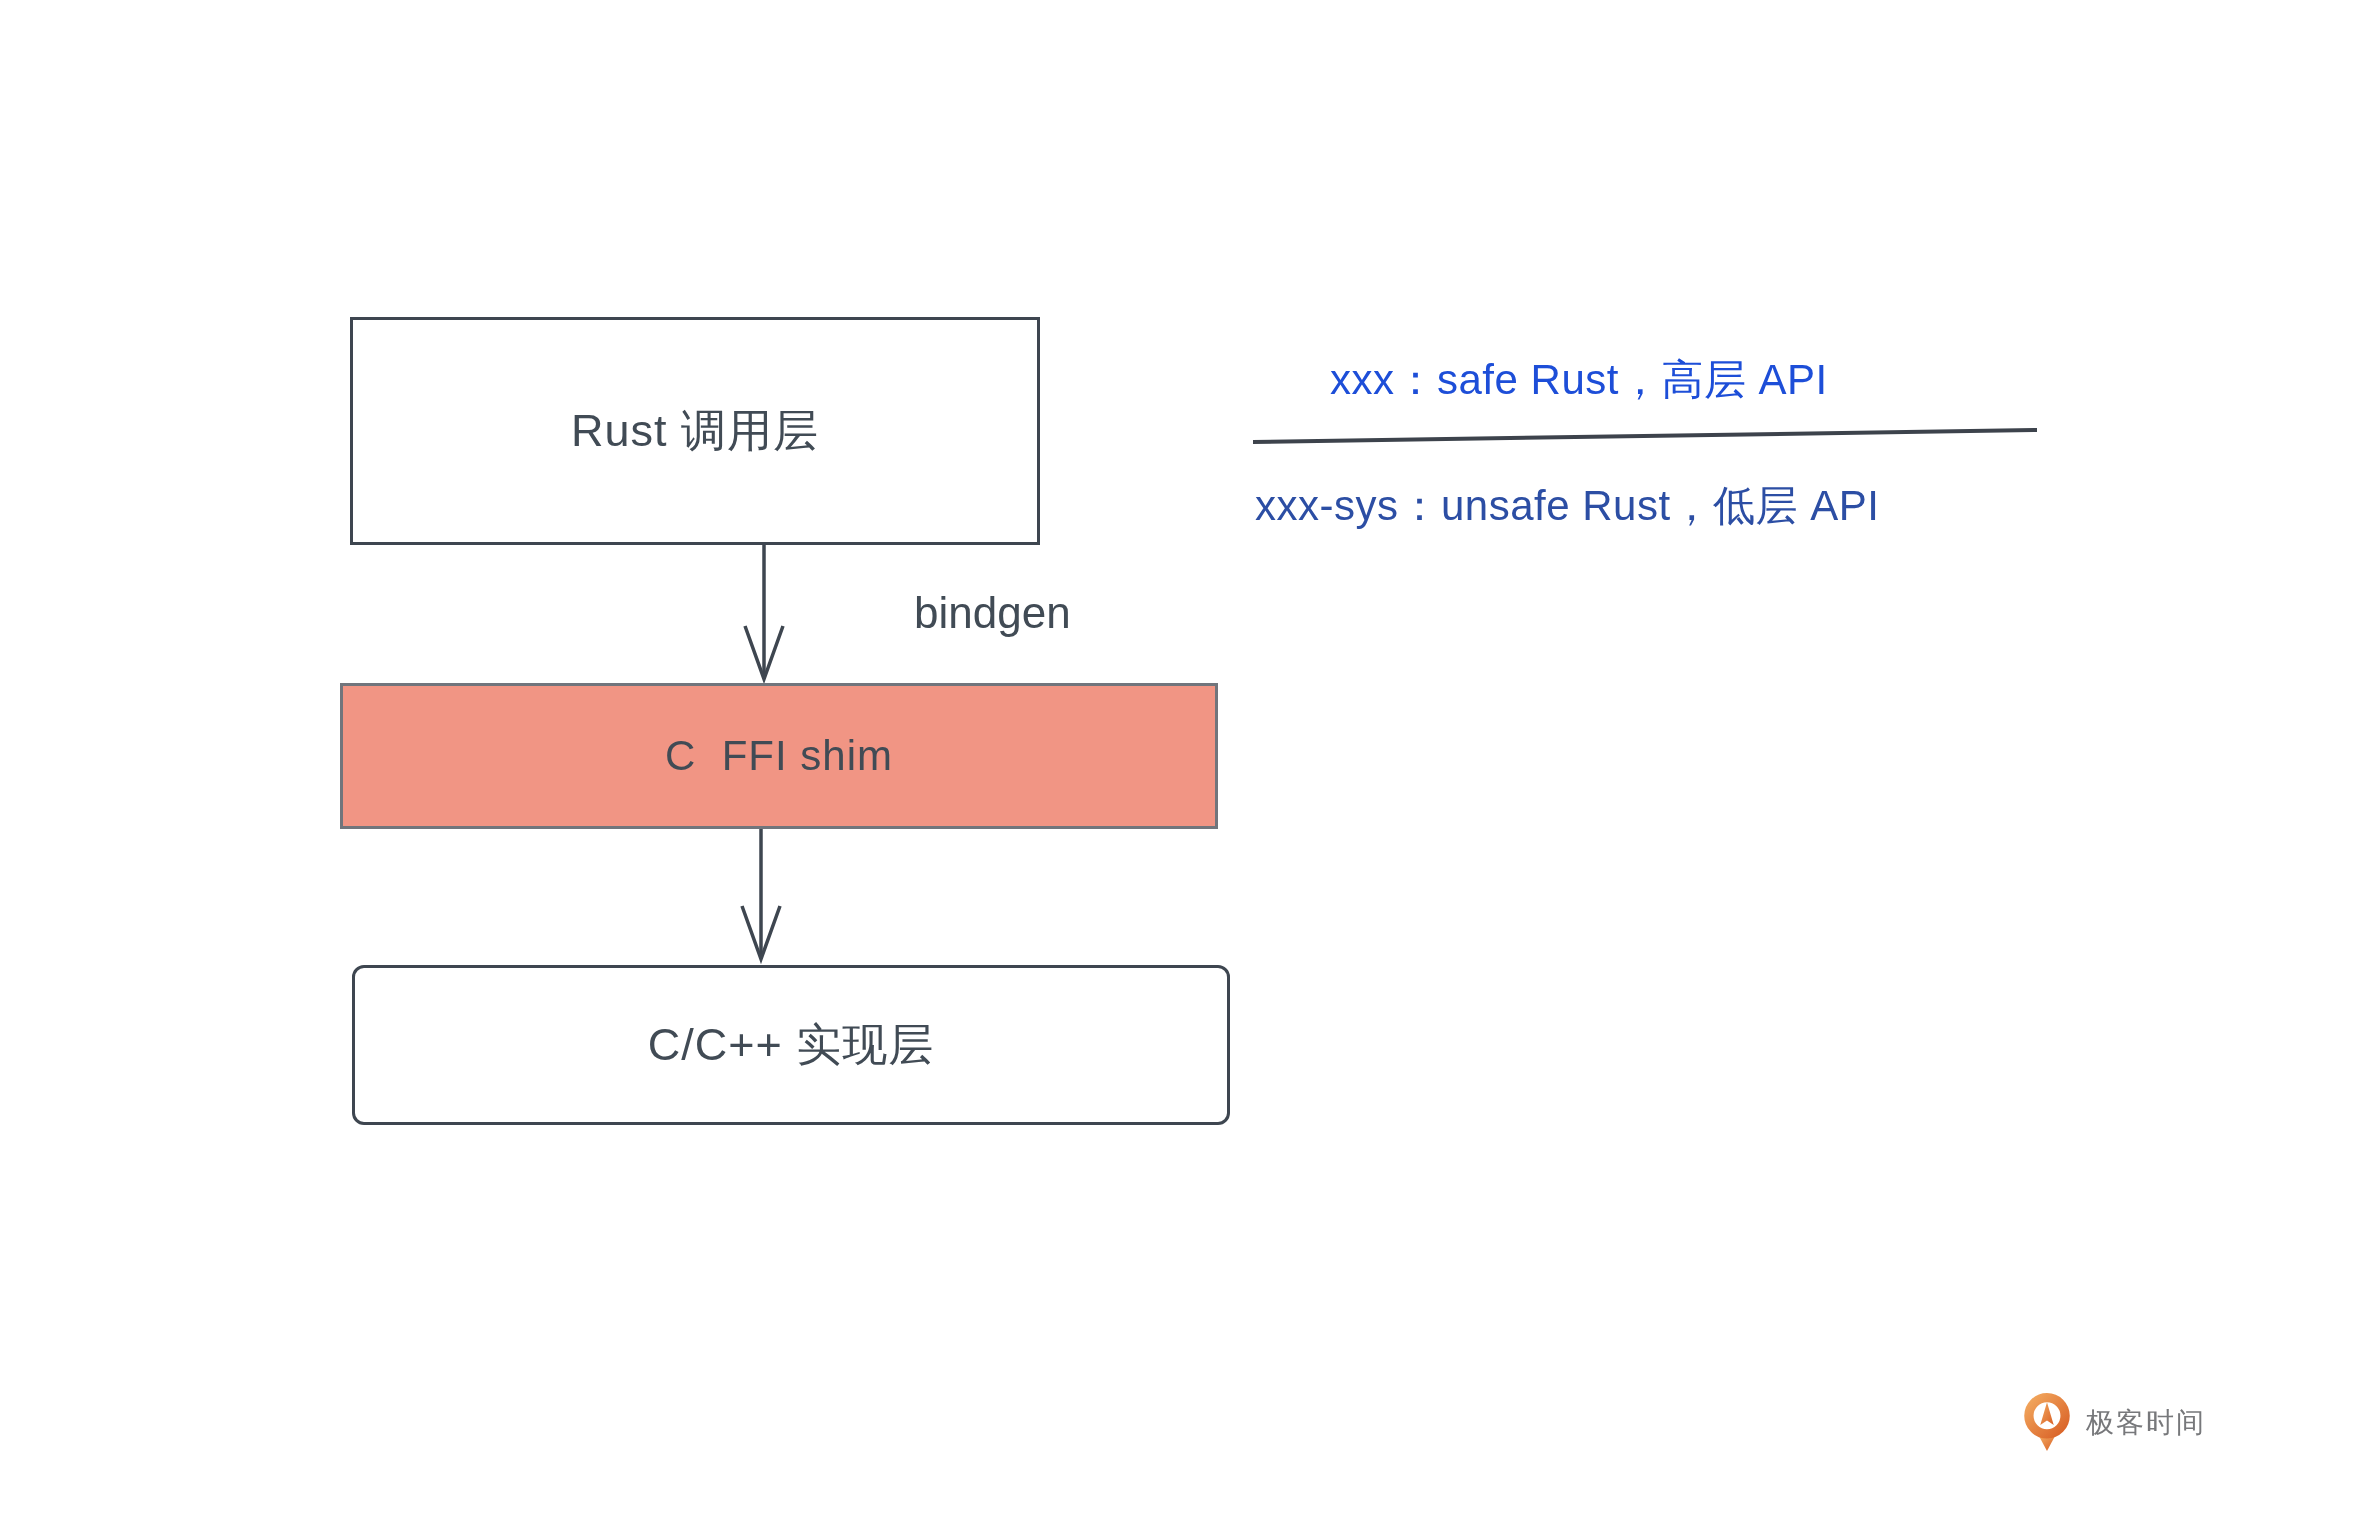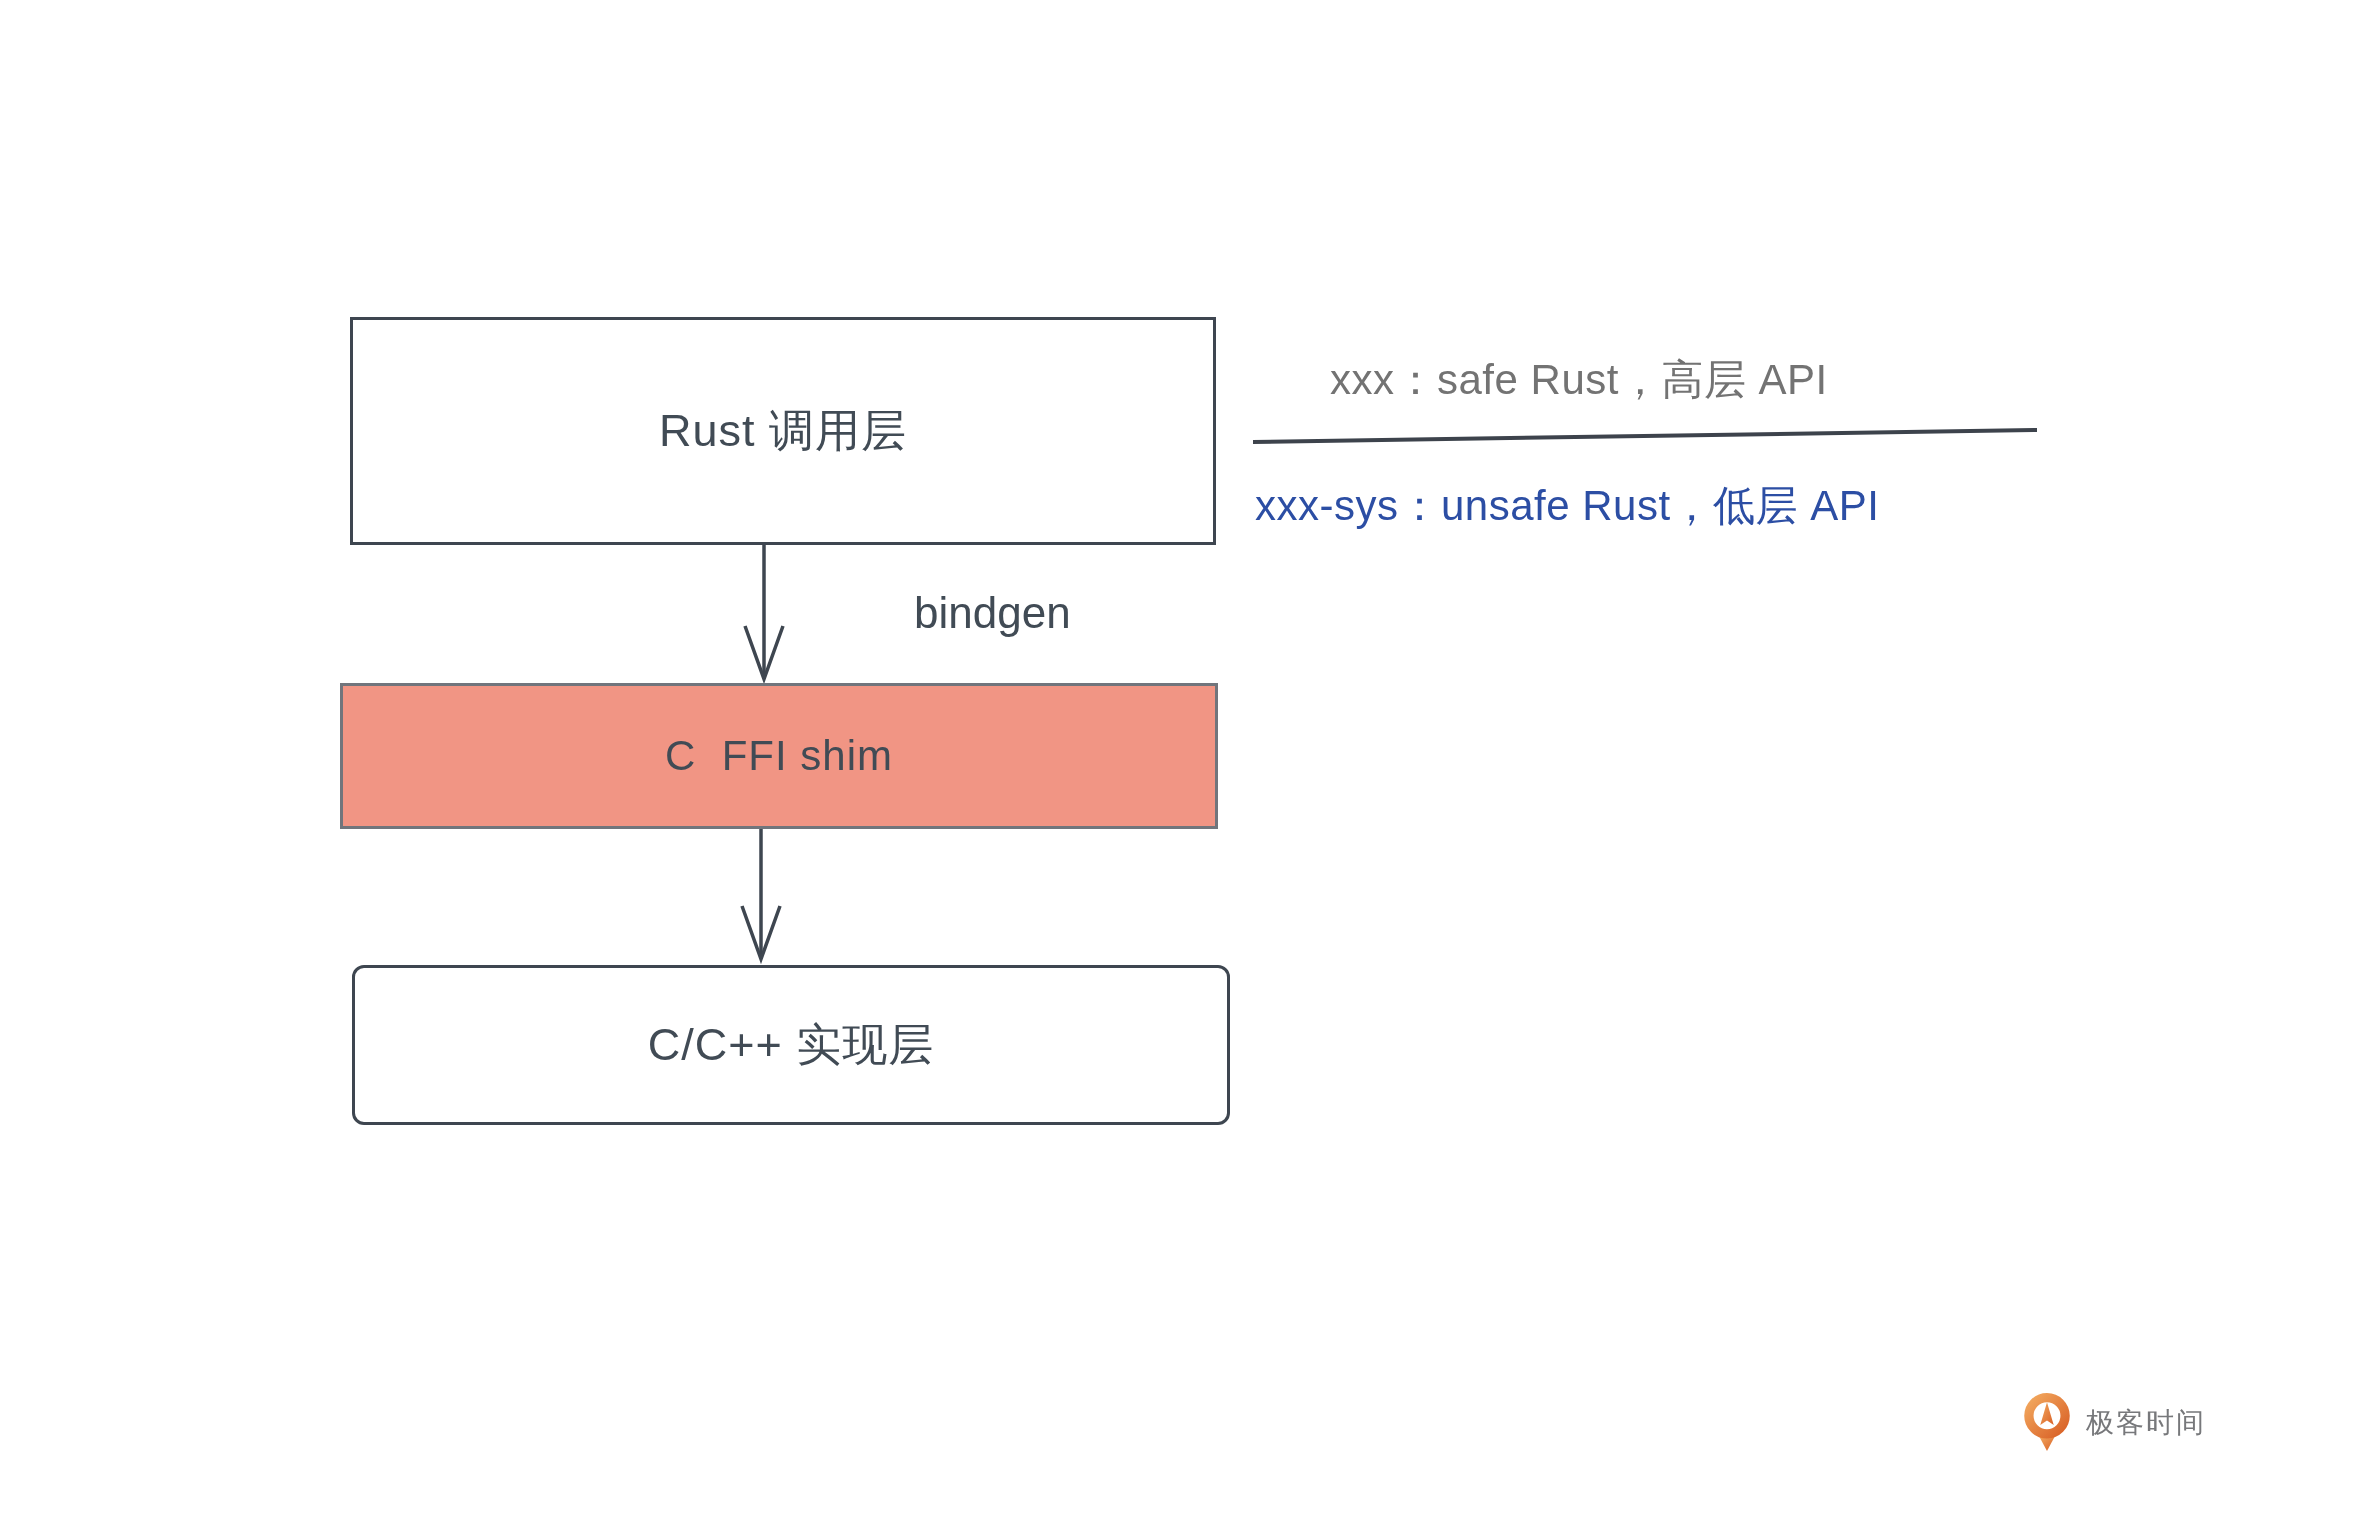--- a/index.html
+++ b/index.html
@@ -20,21 +20,21 @@
     box-sizing: border-box;
     background: #ffffff;
     border: 3px solid #3e4650;
     display: flex;
     align-items: center;
     justify-content: center;
     color: #414b55;
     font-size: 45px;
   }
   .box-label { white-space: pre; letter-spacing: 1px; }
-  #box-rust  { left: 350px; top: 317px; width: 866px; height: 228px; }
+  #box-rust  { left: 350px; top: 317px; width: 690px; height: 228px; }
   #box-shim  { left: 340px; top: 683px; width: 878px; height: 146px;
                background: #F19584; border-color: #71757c; font-size: 42px; }
   #box-impl  { left: 352px; top: 965px; width: 878px; height: 160px; border-radius: 12px; }
 
   #connector-layer {
     position: absolute;
     left: 0; top: 0;
     width: 2364px; height: 1526px;
     pointer-events: none;
   }
@@ -44,21 +44,21 @@
     font-size: 44px;
   }
   #bindgen-label { left: 914px; top: 588px; }
 
   .legend-line {
     position: absolute;
     font-size: 42px;
     white-space: pre;
     letter-spacing: 0.5px;
   }
-  #legend-safe   { left: 1330px; top: 352px; color: #737373; }
+  #legend-safe   { left: 1330px; top: 352px; color: #1d4ed8; }
   #legend-unsafe { left: 1255px; top: 478px; color: #2C4EA4; }
 
   #brand {
     position: absolute;
     left: 2022px; top: 1392px;
     height: 62px;
     display: flex;
     align-items: center;
   }
   #brand-icon { width: 50px; height: 60px; }

